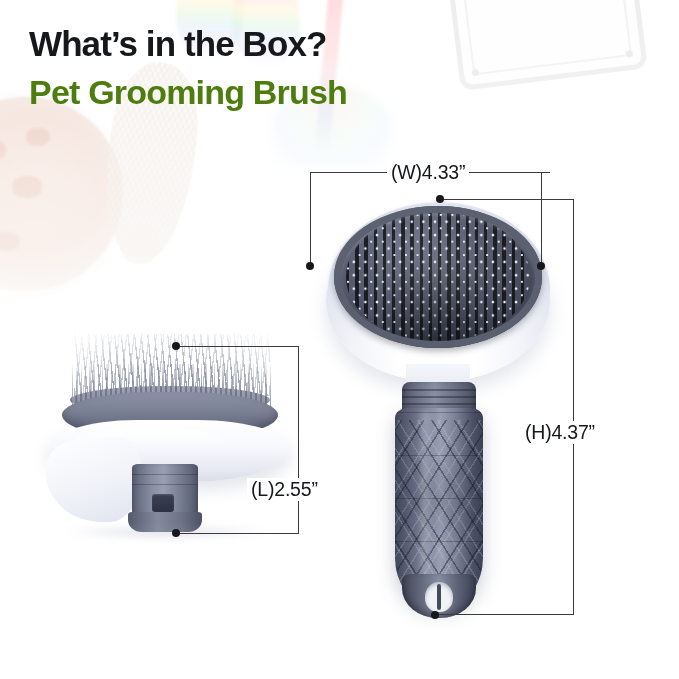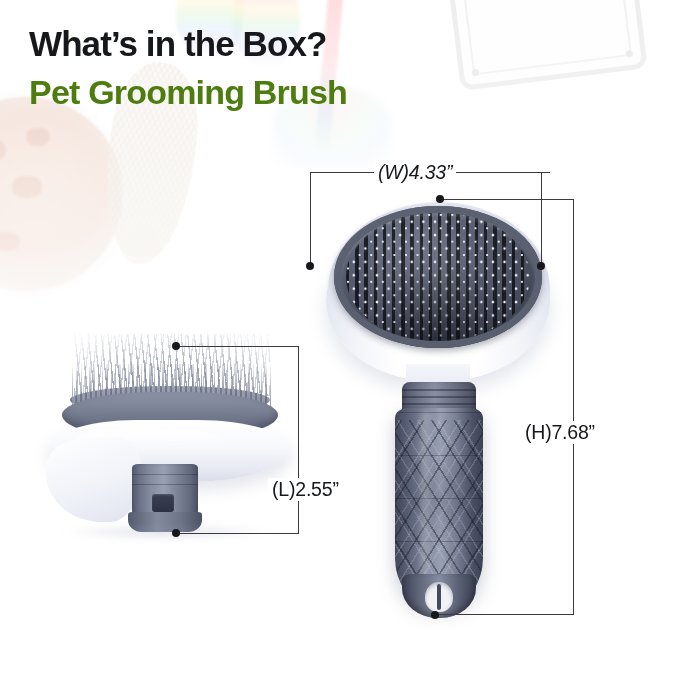--- a/index.html
+++ b/index.html
@@ -622,29 +622,29 @@
     <div class="lb-knob-btn"></div>
     <div class="lb-knob-base"></div>
     <div class="lb-shadow"></div>
   </div>
 
   <div class="dim-line dim-h" style="left:310px; top:172px; width:240px;"></div>
   <div class="dim-line dim-v" style="left:310px; top:172px; height:94px;"></div>
   <div class="dim-line dim-v" style="left:541px; top:172px; height:94px;"></div>
   <div class="dim-dot" style="left:306px; top:262px;"></div>
   <div class="dim-dot" style="left:537px; top:262px;"></div>
-  <div class="dim-label" style="left:374px; top:161px;font-style:italic;">(W)4.33”</div>
+  <div class="dim-label" style="left:387px; top:161px;">(W)4.33”</div>
 
   <div class="dim-line dim-h" style="left:441px; top:199px; width:133px;"></div>
   <div class="dim-line dim-v" style="left:573px; top:199px; height:416px;"></div>
   <div class="dim-line dim-h" style="left:439px; top:614px; width:135px;"></div>
   <div class="dim-dot" style="left:436px; top:195px;"></div>
   <div class="dim-dot" style="left:431px; top:611px;"></div>
-  <div class="dim-label" style="left:521px; top:421px;">(H)7.68”</div>
+  <div class="dim-label" style="left:521px; top:421px;">(H)4.37”</div>
 
   <div class="dim-line dim-h" style="left:179px; top:346px; width:120px;"></div>
   <div class="dim-line dim-v" style="left:298px; top:346px; height:188px;"></div>
   <div class="dim-line dim-h" style="left:179px; top:533px; width:120px;"></div>
   <div class="dim-dot" style="left:172px; top:342px;"></div>
   <div class="dim-dot" style="left:172px; top:529px;"></div>
-  <div class="dim-label" style="left:247px; top:478px;margin-left:21px;">(L)2.55”</div>
+  <div class="dim-label" style="left:247px; top:478px;">(L)2.55”</div>
 
 </div>
 
 </body></html>

